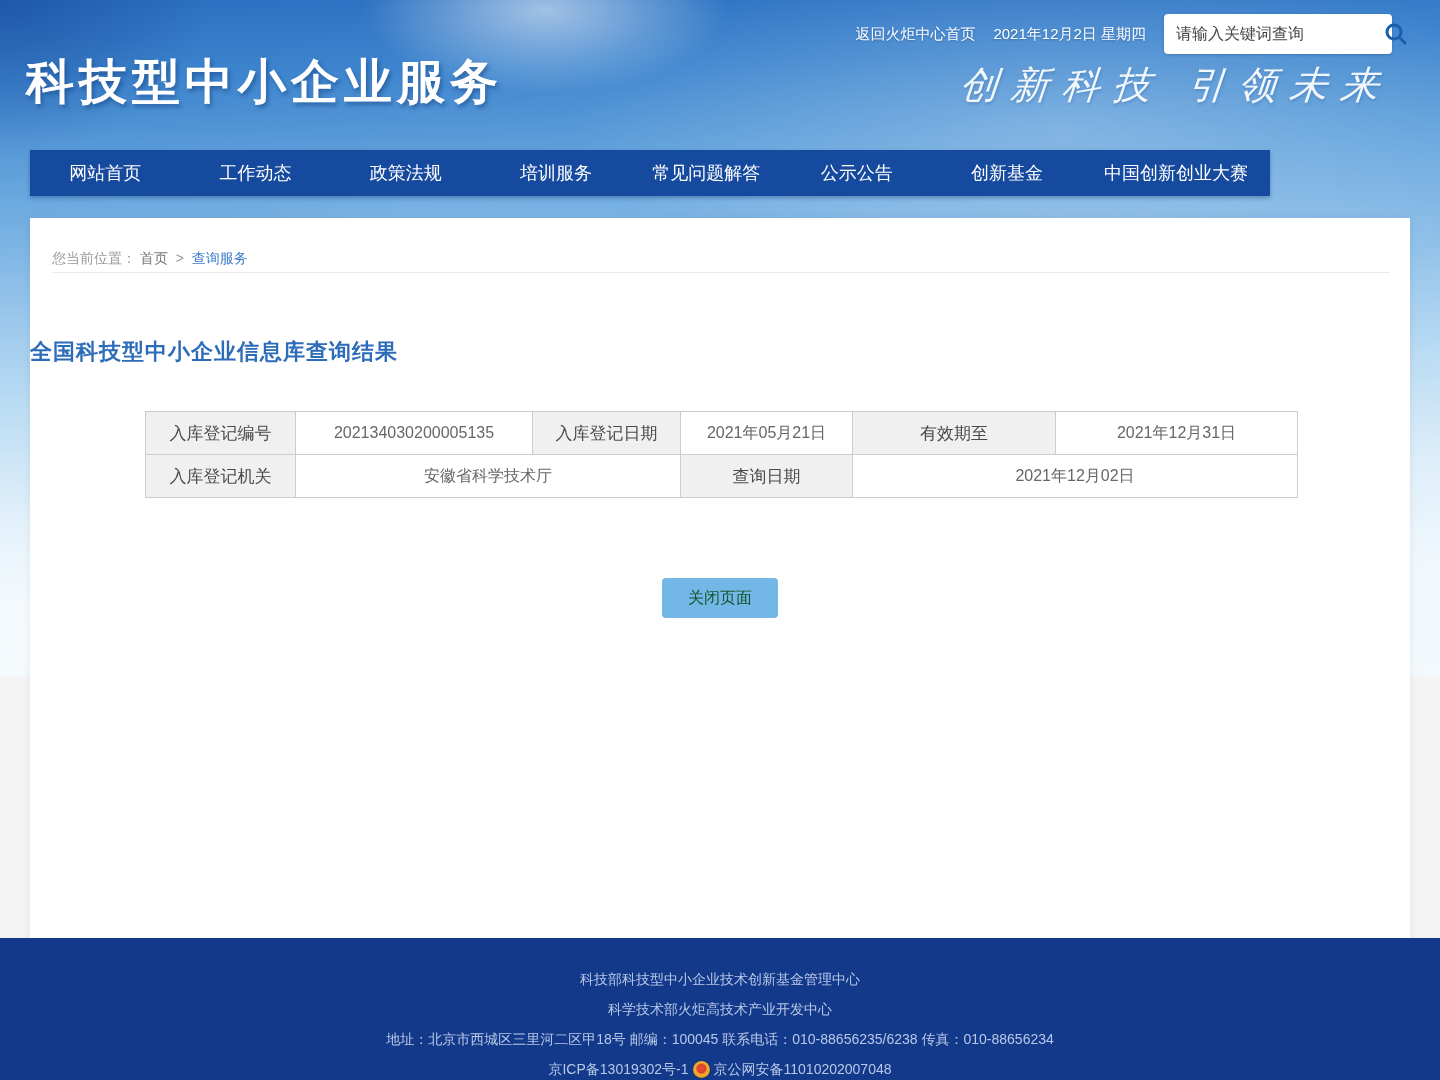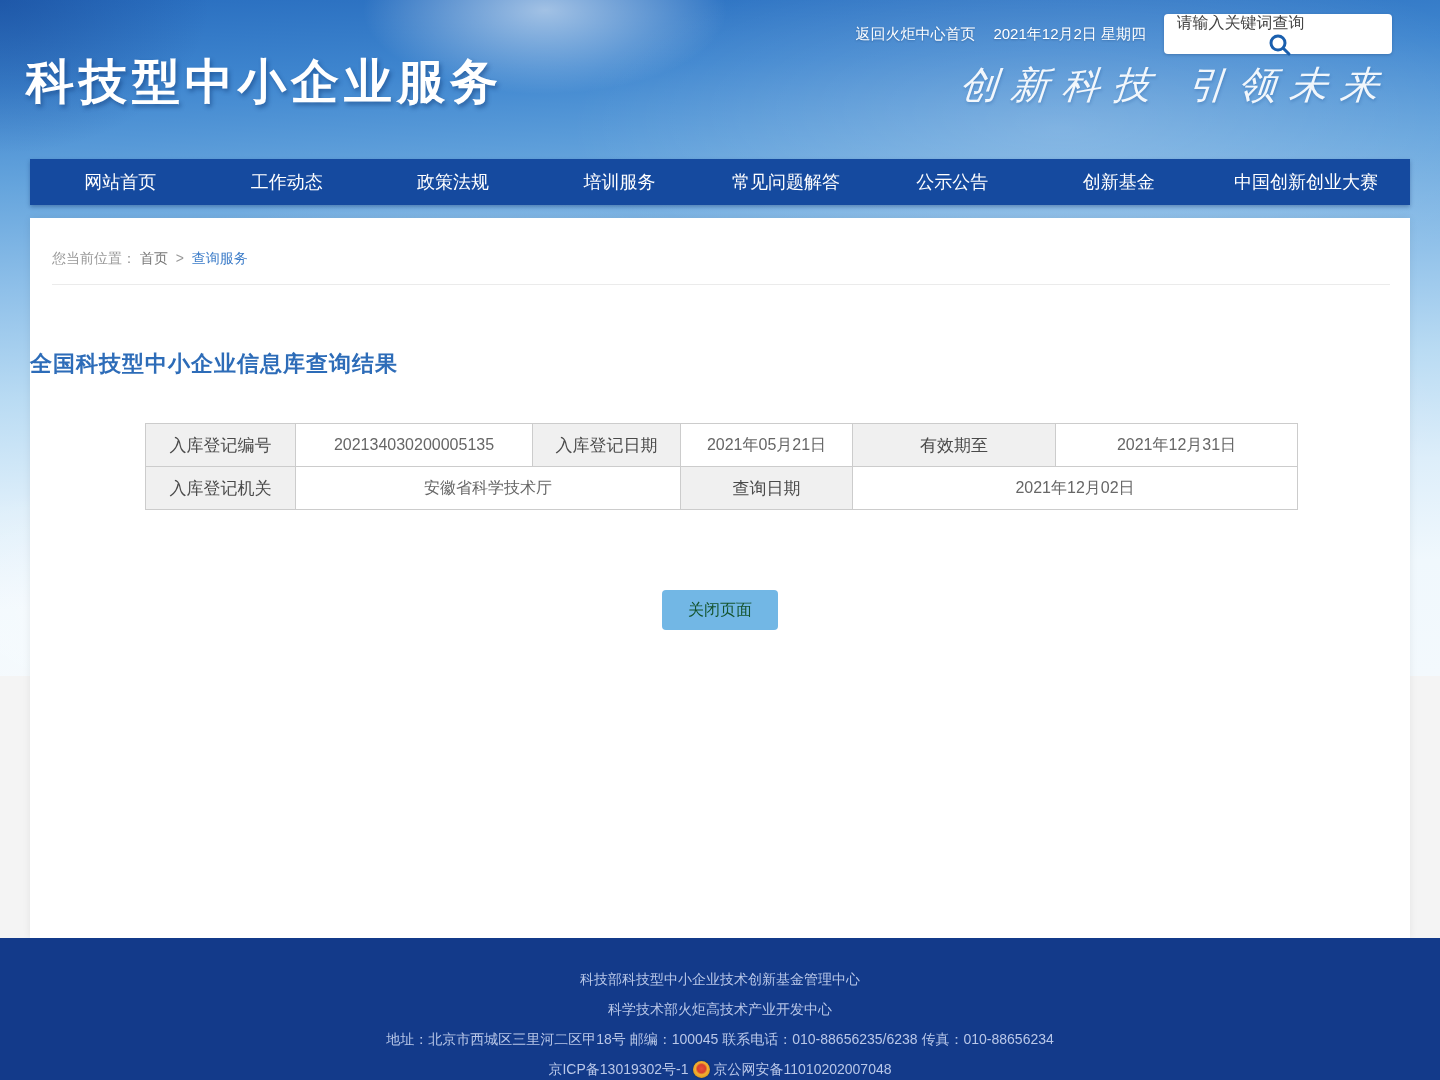--- a/index.html
+++ b/index.html
@@ -27,21 +27,20 @@
   .topbar {
     position:absolute; top:14px; right:48px; height:40px;
     display:flex; align-items:center; gap:18px; z-index:5;
   }
   .top-link { color:#ffffff; font-size:15px; text-decoration:none; cursor:pointer; text-shadow:0 1px 2px rgba(0,40,90,.3); }
   .top-date { color:#ffffff; font-size:15px; text-shadow:0 1px 2px rgba(0,40,90,.3); }
   .searchbox {
     width:228px; height:40px; background:#ffffff; border-radius:4px;
     display:flex; align-items:center; padding:0 8px 0 12px;
     box-shadow:0 1px 3px rgba(0,30,80,.25);
-    flex-direction:column;
   }
   .searchbox input {
     flex:1; border:none; outline:none; font-size:16px; color:#333;
     font-family:"Liberation Sans", sans-serif; background:transparent;
   }
   .searchbox input::placeholder { color:#444; opacity:1; }
   .search-btn { width:28px; height:28px; display:flex; align-items:center; justify-content:center; cursor:pointer; }
 
   .logo {
     position:absolute; left:26px; top:50px; z-index:4;
@@ -50,38 +49,37 @@
   }
   .slogan {
     position:absolute; right:48px; top:60px; z-index:4;
     font-size:38px; font-style:italic; color:rgba(255,255,255,0.92);
     letter-spacing:13px; transform:skewX(-5deg);
     text-shadow:1px 2px 3px rgba(20,70,140,.25);
   }
 
   
   .nav {
-    position:absolute; top:159px; left:30px; width:1380px; height:46px; z-index:6;
+    position:absolute; top:150px; left:30px; width:1240px; height:46px; z-index:6;
     background:#154a9f; display:flex; align-items:stretch;
     box-shadow:0 2px 4px rgba(10,40,100,.35);
-    padding-left:7px;
   }
   .nav-item {
     flex:1; display:flex; align-items:center; justify-content:center;
     color:#ffffff; font-size:18px; cursor:pointer; white-space:nowrap;
   }
   .nav-item.wide { flex:1.25; }
 
   
   .panel {
     position:absolute; top:218px; left:30px; width:1380px; height:720px;
     background:#ffffff; z-index:3; box-shadow:0 0 8px rgba(0,0,0,0.07);
   }
   .breadcrumb {
-    margin:32px 20px 0 22px; padding-bottom:16px; font-size:14px; color:#999;
+    margin:32px 20px 0 22px; padding-bottom:4px; font-size:14px; color:#999;
     border-bottom:1px solid #ebebeb;
   }
   .breadcrumb a { text-decoration:none; cursor:pointer; }
   .crumb-home { color:#777; }
   .crumb-sep { color:#999; margin:0 4px; }
   .crumb-current { color:#3a7bc8; }
 
   .result-title {
     margin-top:64px; text-align:left;
     font-size:22px; font-weight:bold; color:#2d6cb8; letter-spacing:1px;

